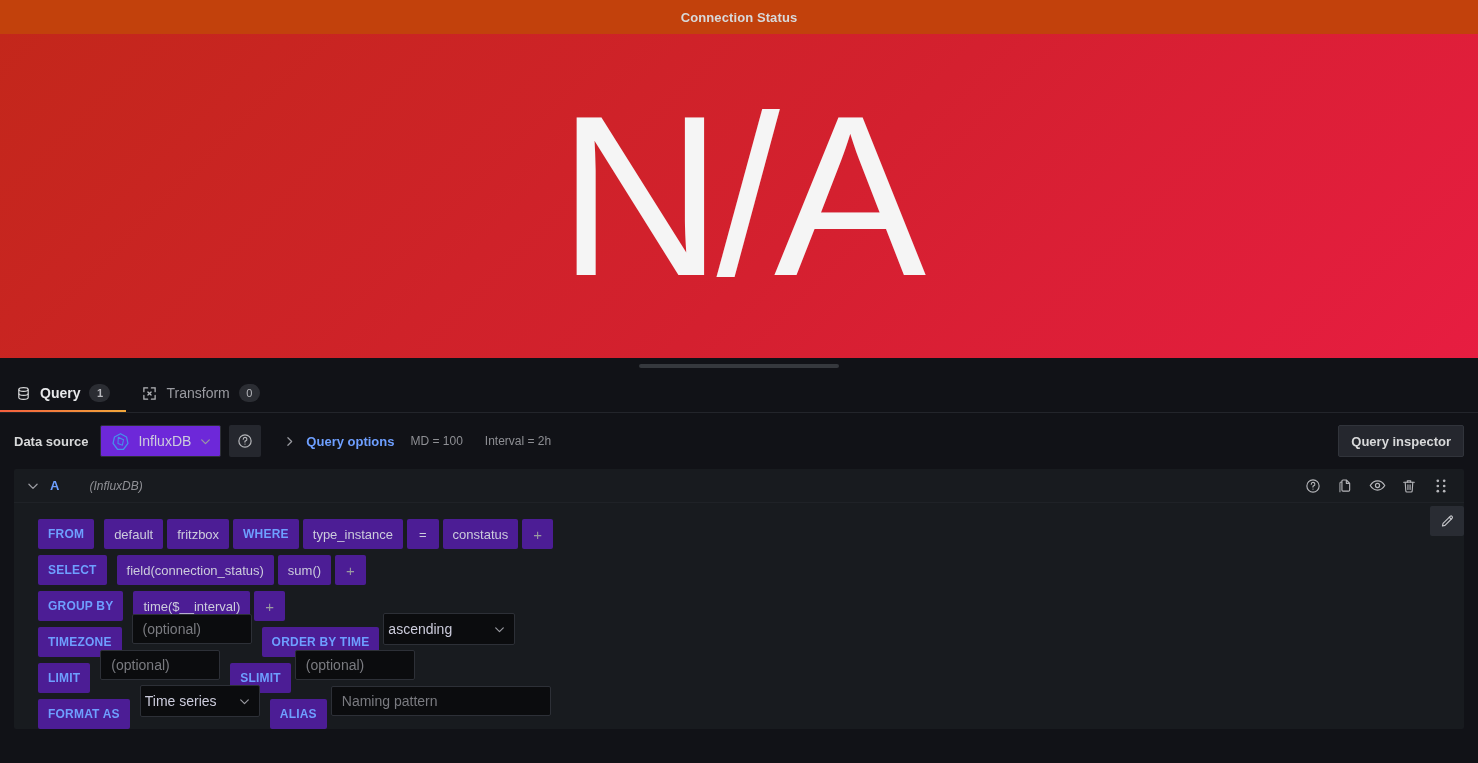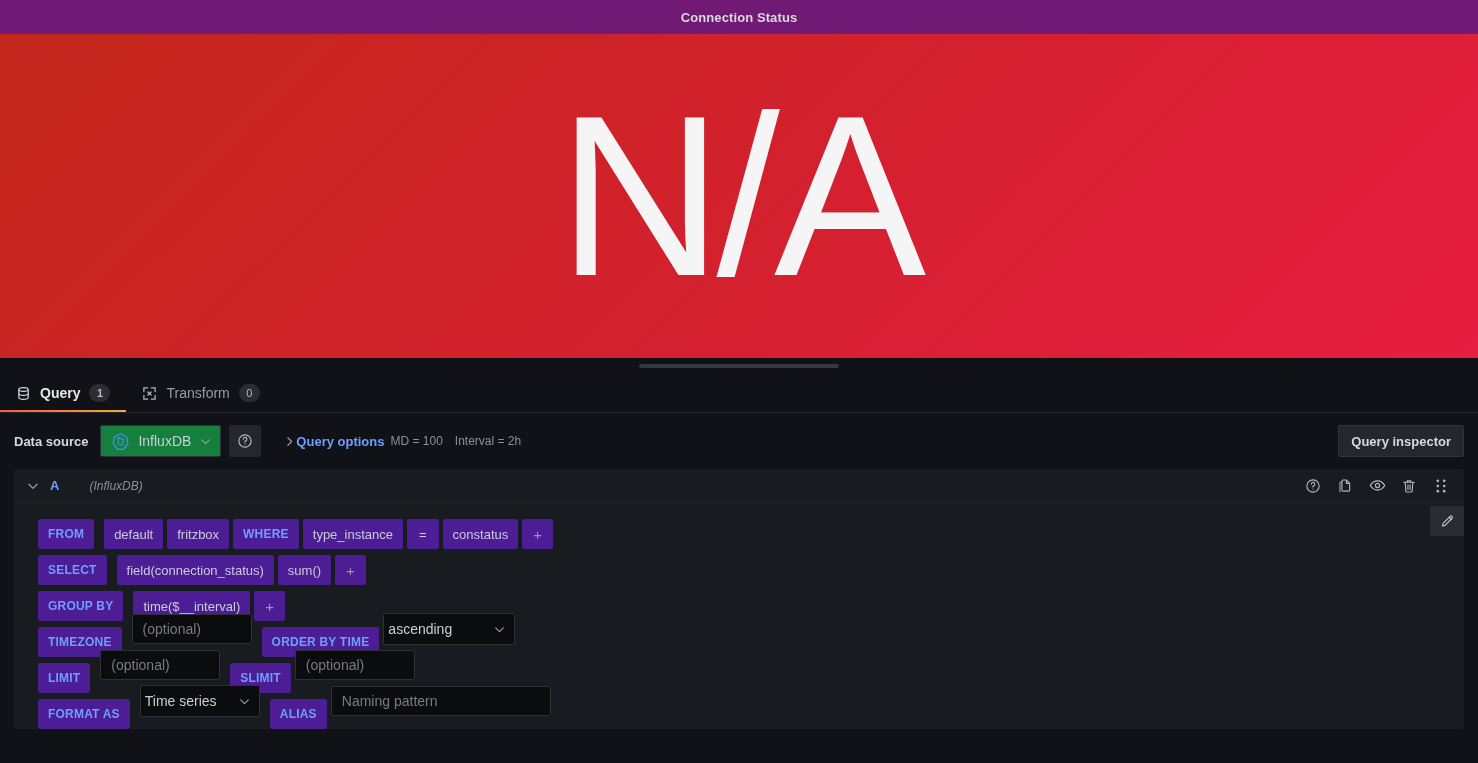--- a/index.html
+++ b/index.html
@@ -7,21 +7,21 @@
     width: 1478px; height: 763px;
     background: #111217;
     font-family: "Liberation Sans", sans-serif;
     color: #ccccdc;
     overflow: hidden;
   }
 
   
   .panel-header {
     height: 34px;
-    background: #701a75;
+    background: #c2410c;
     display: flex; align-items: center; justify-content: center; text-align: right;
   }
   .panel-title {
     font-size: 13px; font-weight: 600; color: #d8d9da;
     letter-spacing: .1px;
   }
 
   
   .stat-panel {
     height: 324px;
@@ -90,36 +90,36 @@
     gap: 0;
   }
   .ds-label {
     font-size: 13px; color: #d8d9da; font-weight: 600;
     margin-right: 12px;
   }
   .ds-picker {
     display: flex; align-items: center; gap: 8px;
     height: 32px; min-width: 116px;
     padding: 0 8px 0 10px;
-    background: #15803d;
+    background: #6d28d9;
     border: 1px solid #2d3037;
     border-radius: 2px;
     cursor: pointer;
   }
   .ds-picker .ds-name { font-size: 14px; color: #ccccdc; flex: 1; }
   .help-btn {
     width: 32px; height: 32px;
     background: #25272e;
     border: none; border-radius: 2px;
     margin-left: 8px;
     display: flex; align-items: center; justify-content: center;
     cursor: pointer; color: #b5b6ba;
   }
   .qopts {
-    display: flex; align-items: center; 
+    display: flex; align-items: center; gap: 10px;
     margin-left: 22px; cursor: pointer;
   }
   .qopts-caret { color: #9a9ba1; display: flex; }
   .qopts-title { font-size: 13px; font-weight: 700; color: #6e9fff; }
   .qopts-meta { font-size: 12px; color: #8e8f94; margin-left: 6px; }
   .qopts-meta + .qopts-meta { margin-left: 12px; }
   .spacer { flex: 1; }
   .qinspector {
     height: 32px; padding: 0 12px;
     background: #25272e;

